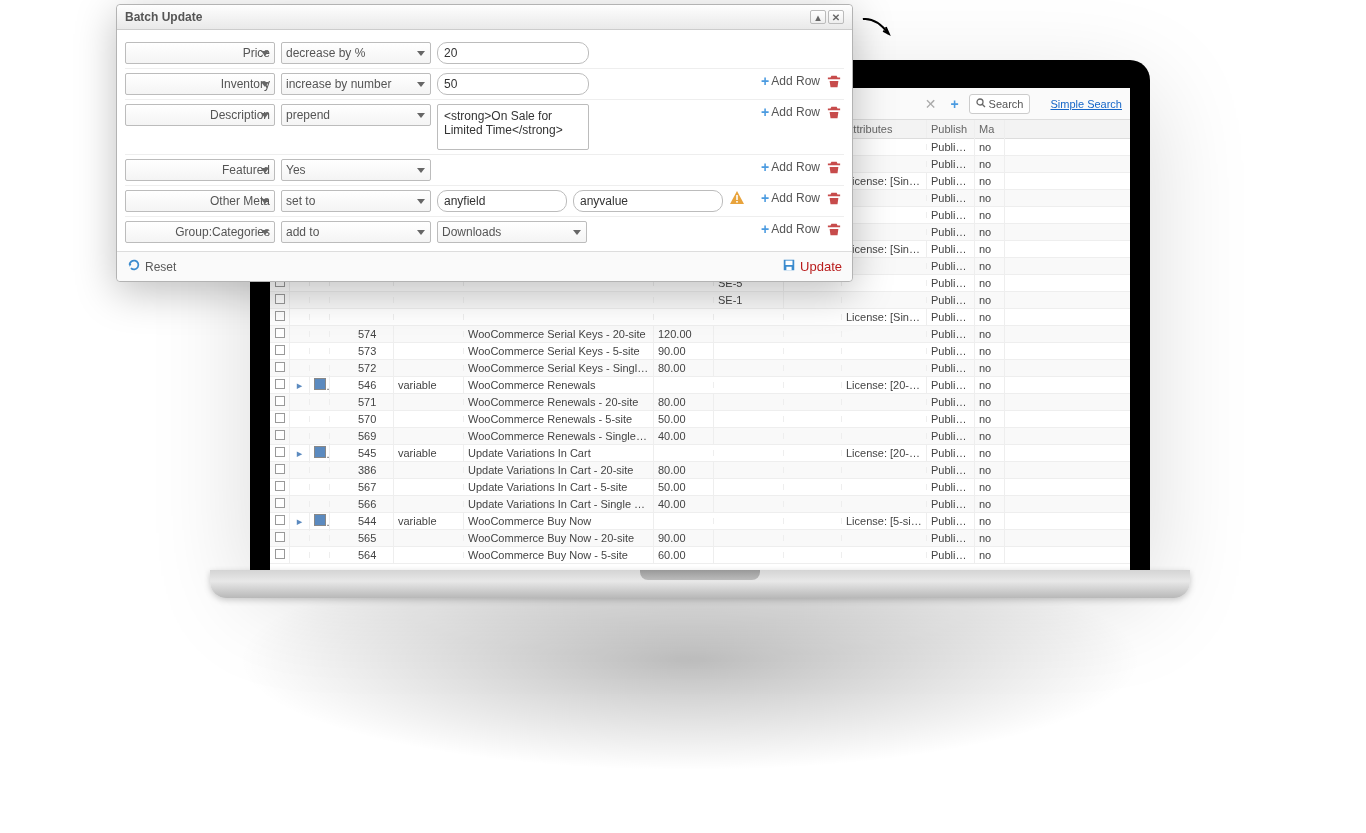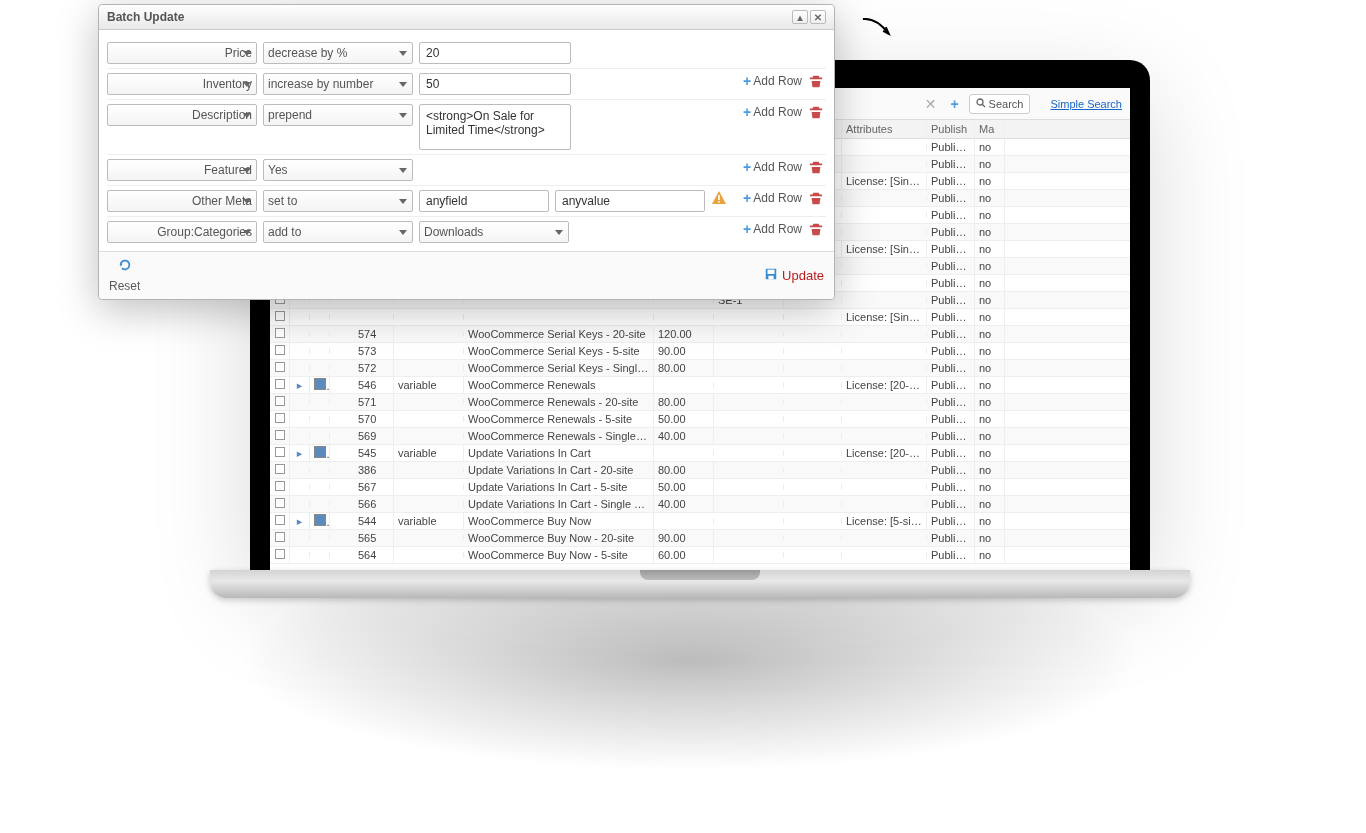--- a/index.html
+++ b/index.html
@@ -43,48 +43,48 @@
 .col-price { width: 60px; text-align: left; padding-right: 12px !important; }
 .col-sku { width: 70px; }
 .col-cat { width: 58px; }
 .col-attr { width: 85px; }
 .col-pub { width: 48px; }
 .col-m { width: 30px; }
 .chk { display:inline-block; width:10px; height:10px; border:1px solid #999; background:#fff; }
 .img-th { display:inline-block; width:12px; height:12px; background:#5b8abf; border:1px solid #888; }
 
 
-.dialog { position: absolute; left: 98px; top: 4px; width: 737px; background: #fff; border: 1px solid #b3b3b3; border-radius: 4px; box-shadow: 0 10px 40px rgba(0,0,0,0.25); font-size: 12px; color: #555; }
+.dialog { position: absolute; left: 116px; top: 4px; width: 737px; background: #fff; border: 1px solid #b3b3b3; border-radius: 4px; box-shadow: 0 10px 40px rgba(0,0,0,0.25); font-size: 12px; color: #555; }
 .dlg-title { background: linear-gradient(to bottom, #fefefe, #e9e9e9); border-bottom: 1px solid #ccc; border-radius: 4px 4px 0 0; padding: 5px 8px; font-weight: bold; font-size: 12px; color: #555; display: flex; align-items: center; }
 .dlg-title-btns { margin-left: auto; display: flex; gap: 2px; }
 .dlg-title-btn { width: 16px; height: 14px; border: 1px solid #bbb; border-radius: 2px; background: linear-gradient(#fff,#eee); display:inline-flex; align-items:center; justify-content:center; font-size:10px; color:#666; cursor:pointer; }
 .dlg-body { padding: 8px 8px 4px 8px; }
 .radio-row { display:flex; align-items:center; gap: 40px; padding: 2px 0 10px 6px; }
 .radio { width: 13px; height: 13px; border-radius: 50%; border: 1px solid #999; display:inline-flex; align-items:center; justify-content:center; background:#fff; }
 .radio.checked::after { content:""; width:7px; height:7px; border-radius:50%; background: radial-gradient(circle at 30% 30%, #7fb4ea, #3176c9); }
 .row-line { display:flex; align-items:flex-start; gap: 6px; padding: 4px 0; border-top: 1px solid #eee; }
 .row-line:first-of-type { border-top: none; }
 .sel { border: 1px solid #bcbcbc; height: 22px; background: linear-gradient(#fff,#f4f4f4); padding: 2px 4px; font-size: 12px; color:#555; border-radius: 2px; position:relative; display:flex; align-items:center; }
 .sel::after { content:""; position:absolute; right:5px; top:8px; border-left:4px solid transparent; border-right:4px solid transparent; border-top:5px solid #666; }
 .sel.w1 { width: 150px; justify-content: flex-end; }
 .sel.w2 { width: 150px; }
 .sel.w3 { width: 150px; }
-.txt { border: 1px solid #bcbcbc; height: 22px; padding: 2px 6px; font-size: 12px; color:#333; border-radius: 2px; background:#fff; }
+.txt { border: 1px solid #bcbcbc; height: 22px; padding: 2px 6px; font-size: 12px; color:#333; border-radius: 10px; background:#fff; }
 .txt.w3 { width: 152px; }
 .txt.w4 { width: 130px; }
 .txt.w5 { width: 150px; }
 .ta { border: 1px solid #bcbcbc; padding: 4px 6px; font-size: 12px; color:#333; border-radius: 2px; background:#fff; width: 152px; height: 46px; resize: none; font-family: inherit; }
 .row-actions { margin-left: auto; display:flex; align-items:center; gap:6px; padding-right:2px; }
 .addrow { color:#555; font-size:12px; display:inline-flex; align-items:center; gap:2px; cursor:pointer; }
 .addrow .plus { color:#4b9be0; font-weight:bold; font-size:14px; }
 .trash { color:#c74b4b; cursor:pointer; }
 .warn { color:#d48a23; }
 .icon-sm { width:16px; height:16px; display:inline-flex; align-items:center; justify-content:center; }
 .dlg-footer { border-top: 1px solid #ddd; padding: 6px 10px; display:flex; align-items:center; background:#fafafa; border-radius: 0 0 4px 4px; }
-.reset { color:#5a5a5a; display:inline-flex; align-items:center; gap:4px; cursor:pointer;flex-direction:column; }
+.reset { color:#5a5a5a; display:inline-flex; align-items:center; gap:4px; cursor:pointer; }
 .reset .ic { color:#3b8bce; }
 .update-btn { margin-left:auto; color:#b91c1c; display:inline-flex; align-items:center; gap:4px; cursor:pointer; font-size:13px; }
 .update-btn .ic { color:#3b8bce; }
 
 svg.trash-svg { width:14px; height:14px; }
 </style>
 </head>
 <body>
 
 <div class="shadow-blob"></div>

